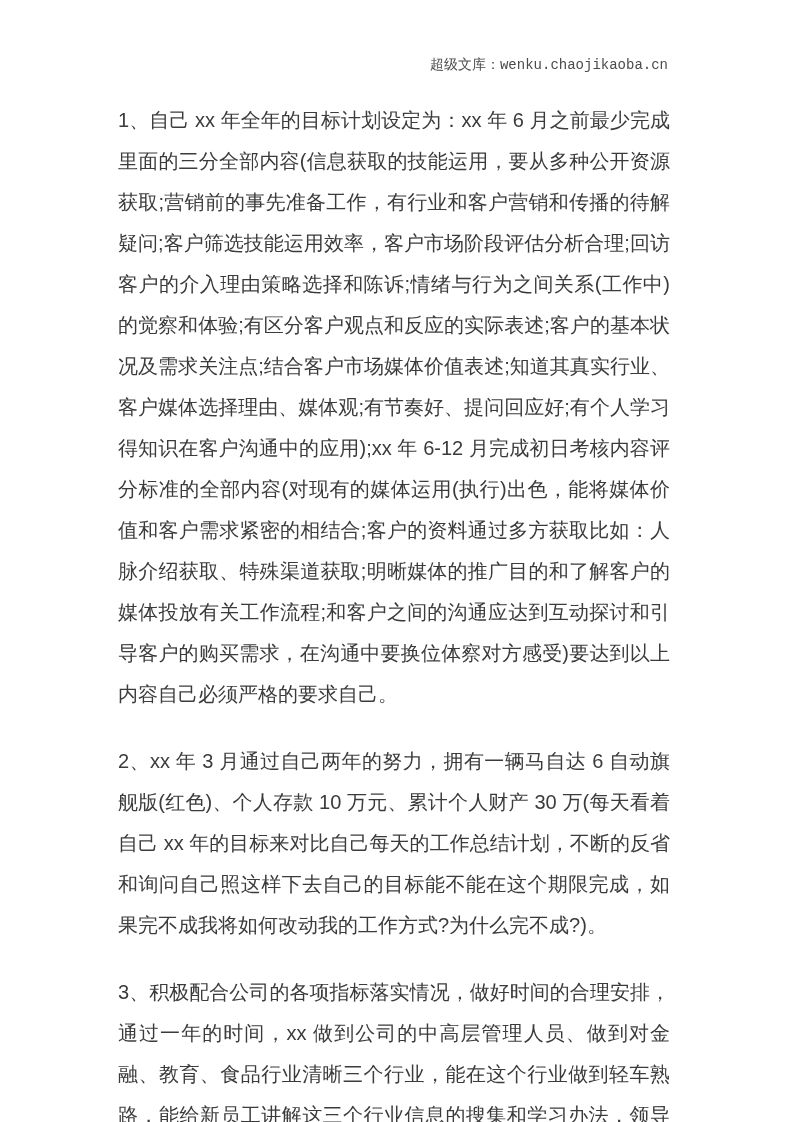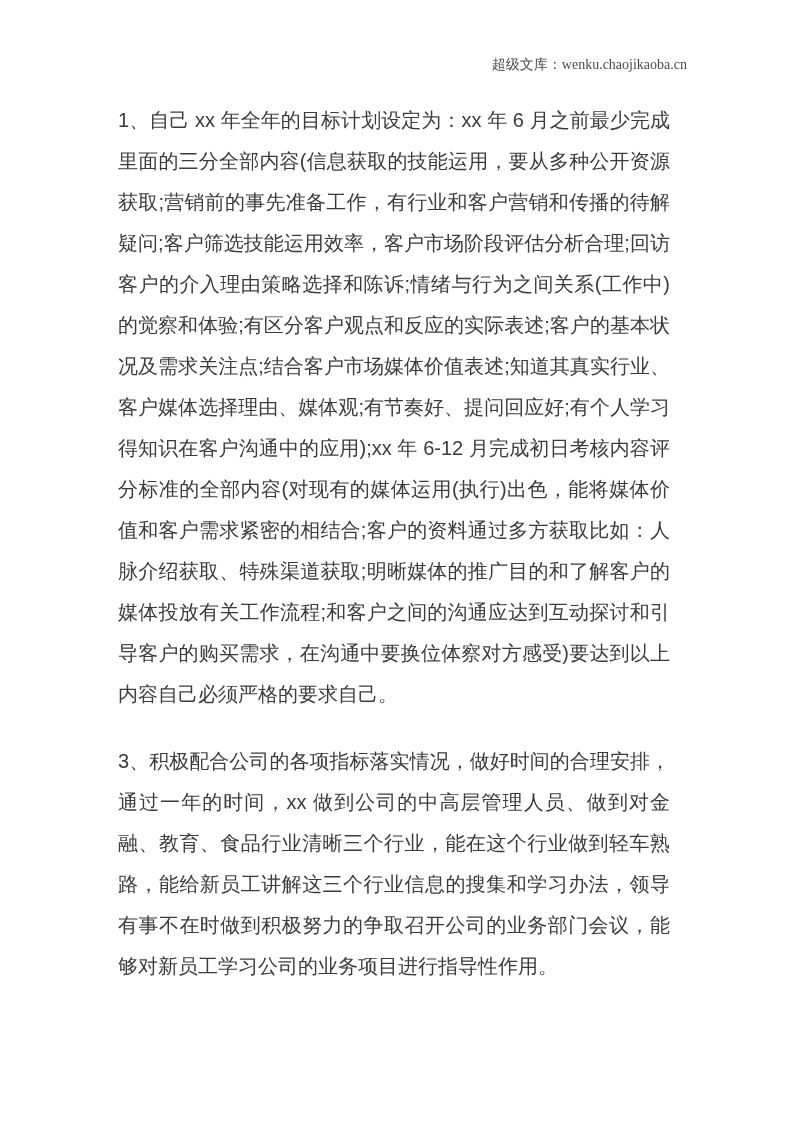--- a/index.html
+++ b/index.html
@@ -10,22 +10,22 @@
   .page {
     position: relative;
     width: 793px;
     height: 1122px;
     background: #ffffff;
     overflow: hidden;
   }
   .watermark {
     position: absolute;
     top: 56px;
-    right: 106px;
-    font-family: Liberation Serif, serif;
+    right: 125px;
+    font-family: Liberation Mono, monospace;
     font-size: 14px;
     color: #4b4b4b;
     white-space: nowrap;
   }
   .content {
     position: absolute;
     left: 118px;
     top: 100px;
     width: 558px;
     font-family: "Liberation Sans", sans-serif;
@@ -42,16 +42,17 @@
 </style>
 </head>
 <body>
 
 <div class="page">
 
   <div class="watermark">超级文库：wenku.chaojikaoba.cn</div>
 
   <div class="content">
     <p>1、自己 xx 年全年的目标计划设定为：xx 年 6 月之前最少完成里面的三分全部内容(信息获取的技能运用，要从多种公开资源获取;营销前的事先准备工作，有行业和客户营销和传播的待解疑问;客户筛选技能运用效率，客户市场阶段评估分析合理;回访客户的介入理由策略选择和陈诉;情绪与行为之间关系(工作中)的觉察和体验;有区分客户观点和反应的实际表述;客户的基本状况及需求关注点;结合客户市场媒体价值表述;知道其真实行业、客户媒体选择理由、媒体观;有节奏好、提问回应好;有个人学习得知识在客户沟通中的应用);xx 年 6-12 月完成初日考核内容评分标准的全部内容(对现有的媒体运用(执行)出色，能将媒体价值和客户需求紧密的相结合;客户的资料通过多方获取比如：人脉介绍获取、特殊渠道获取;明晰媒体的推广目的和了解客户的媒体投放有关工作流程;和客户之间的沟通应达到互动探讨和引导客户的购买需求，在沟通中要换位体察对方感受)要达到以上内容自己必须严格的要求自己。</p>
+    <p>2、xx 年 3 月通过自己两年的努力，拥有一辆马自达 6 自动旗舰版(红色)、个人存款 10 万元、累计个人财产 30 万(每天看着自己 xx 年的目标来对比自己每天的工作总结计划，不断的反省和询问自己照这样下去自己的目标能不能在这个期限完成，如果完不成我将如何改动我的工作方式?为什么完不成?)。</p>
     <p>3、积极配合公司的各项指标落实情况，做好时间的合理安排，通过一年的时间，xx 做到公司的中高层管理人员、做到对金融、教育、食品行业清晰三个行业，能在这个行业做到轻车熟路，能给新员工讲解这三个行业信息的搜集和学习办法，领导有事不在时做到积极努力的争取召开公司的业务部门会议，能够对新员工学习公司的业务项目进行指导性作用。</p>
   </div>
 
 </div>
 
 </body></html>

